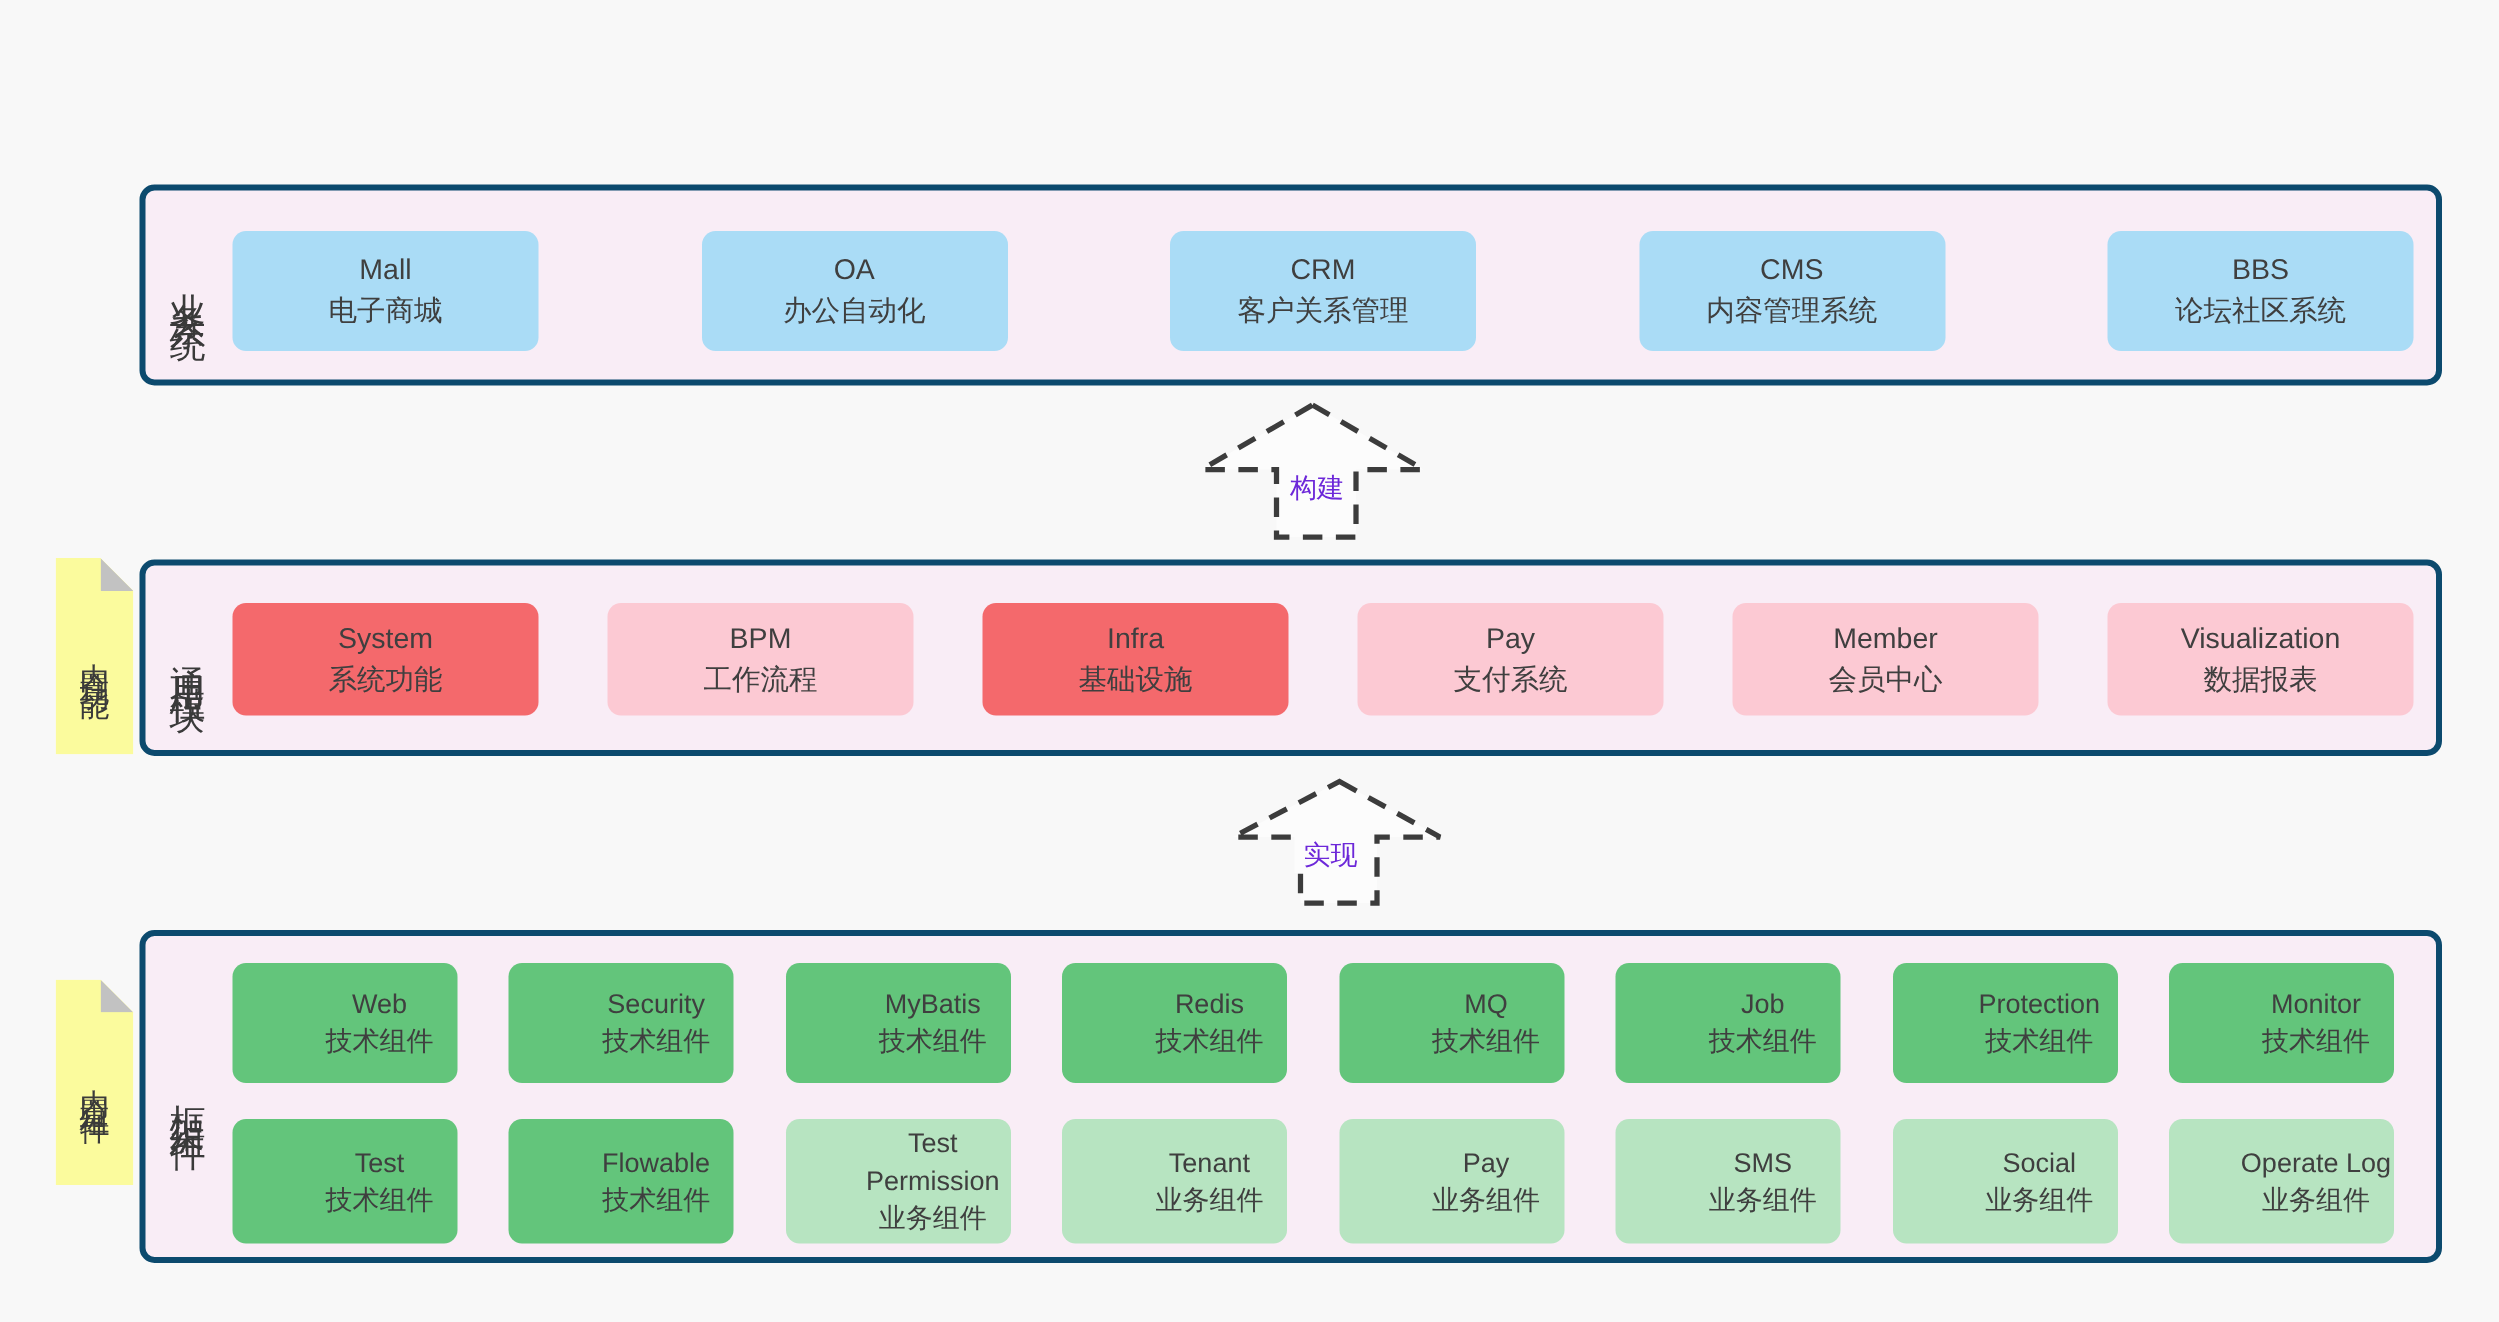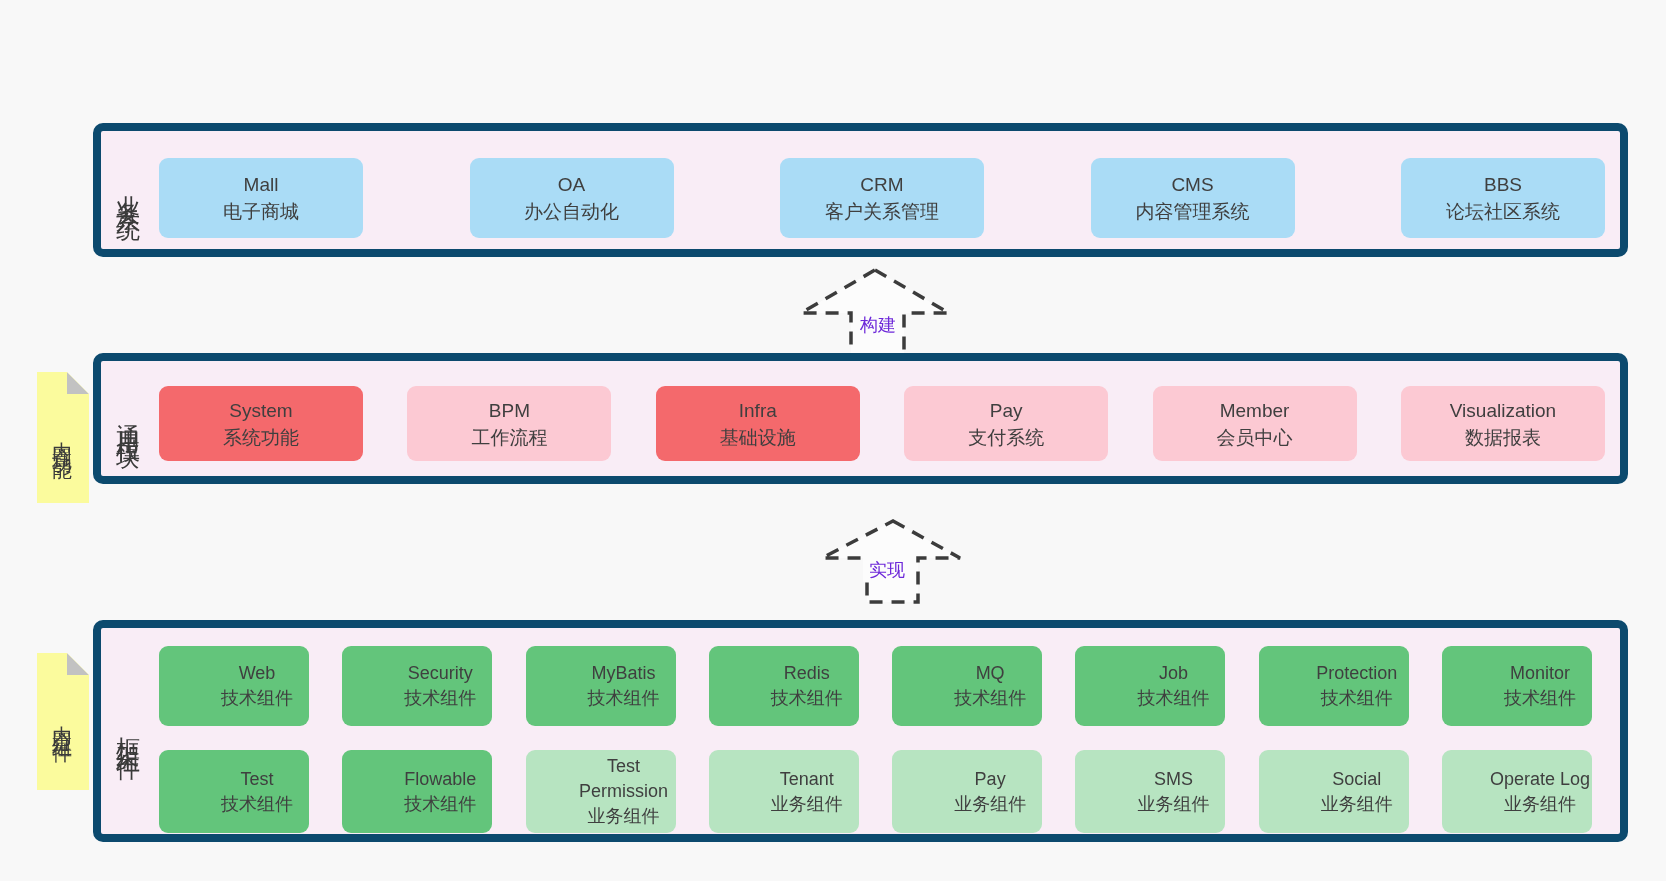--- a/index.html
+++ b/index.html
@@ -9,25 +9,25 @@
     background:#f8f8f8;
     font-family:"Liberation Sans","DejaVu Sans",sans-serif;
     color:#3f3f3f;
     overflow:hidden;
   }
   .layer {
     position:absolute;
     left:93px;
     width:1535px;
     background:#f9edf6;
-    border:8px solid #0c4a6e;
+    border:4px solid #0c4a6e;
     border-radius:10px;
   }
   .layer-business   { top:123px; height:134px; }
-  .layer-modules    { top:353px; height:131px; }
+  .layer-modules    { top:373px; height:131px; }
   .layer-components { top:620px; height:222px; }
 
   .vlabel {
     position:absolute;
     left:10px; top:0; bottom:0;
     display:flex; align-items:center; justify-content:center;
     writing-mode:vertical-rl;
     text-orientation:upright;
     font-size:24px;
     letter-spacing:7px;

